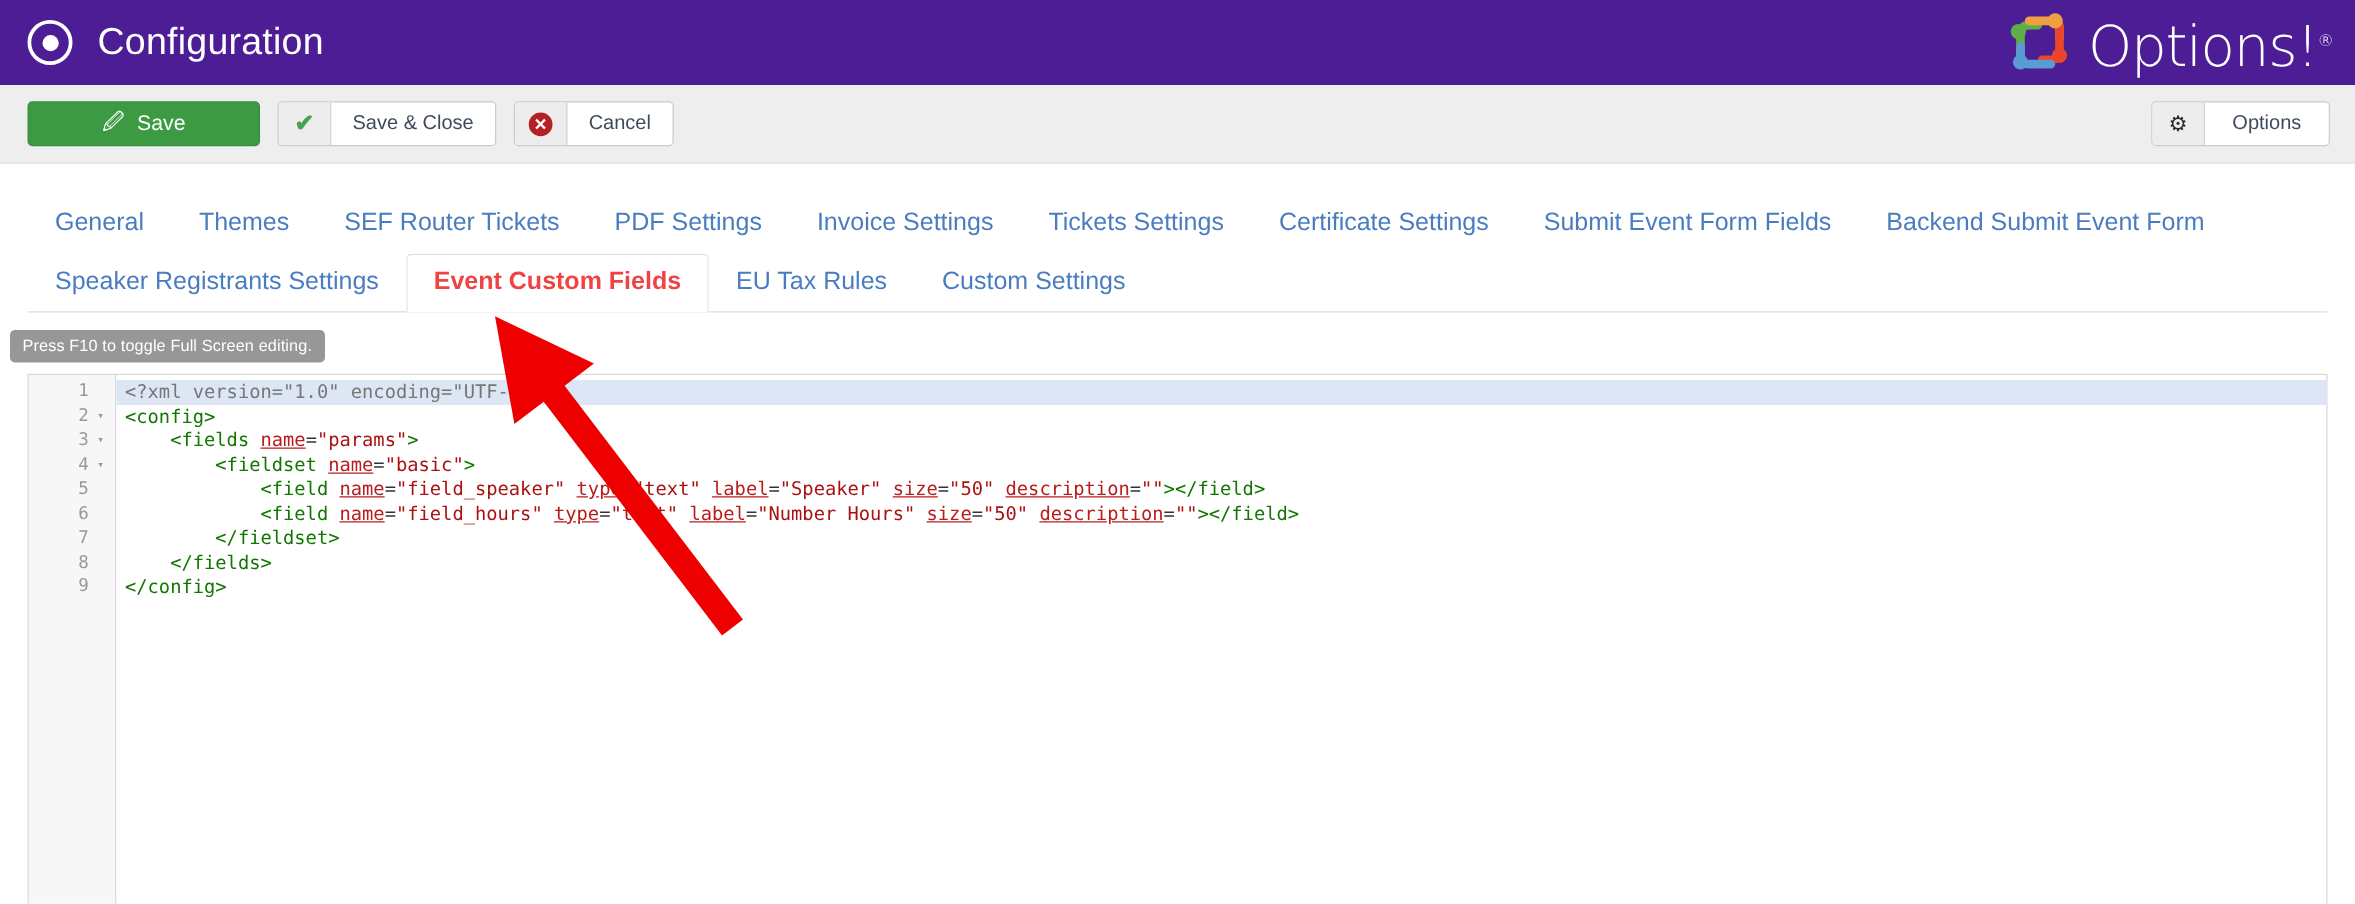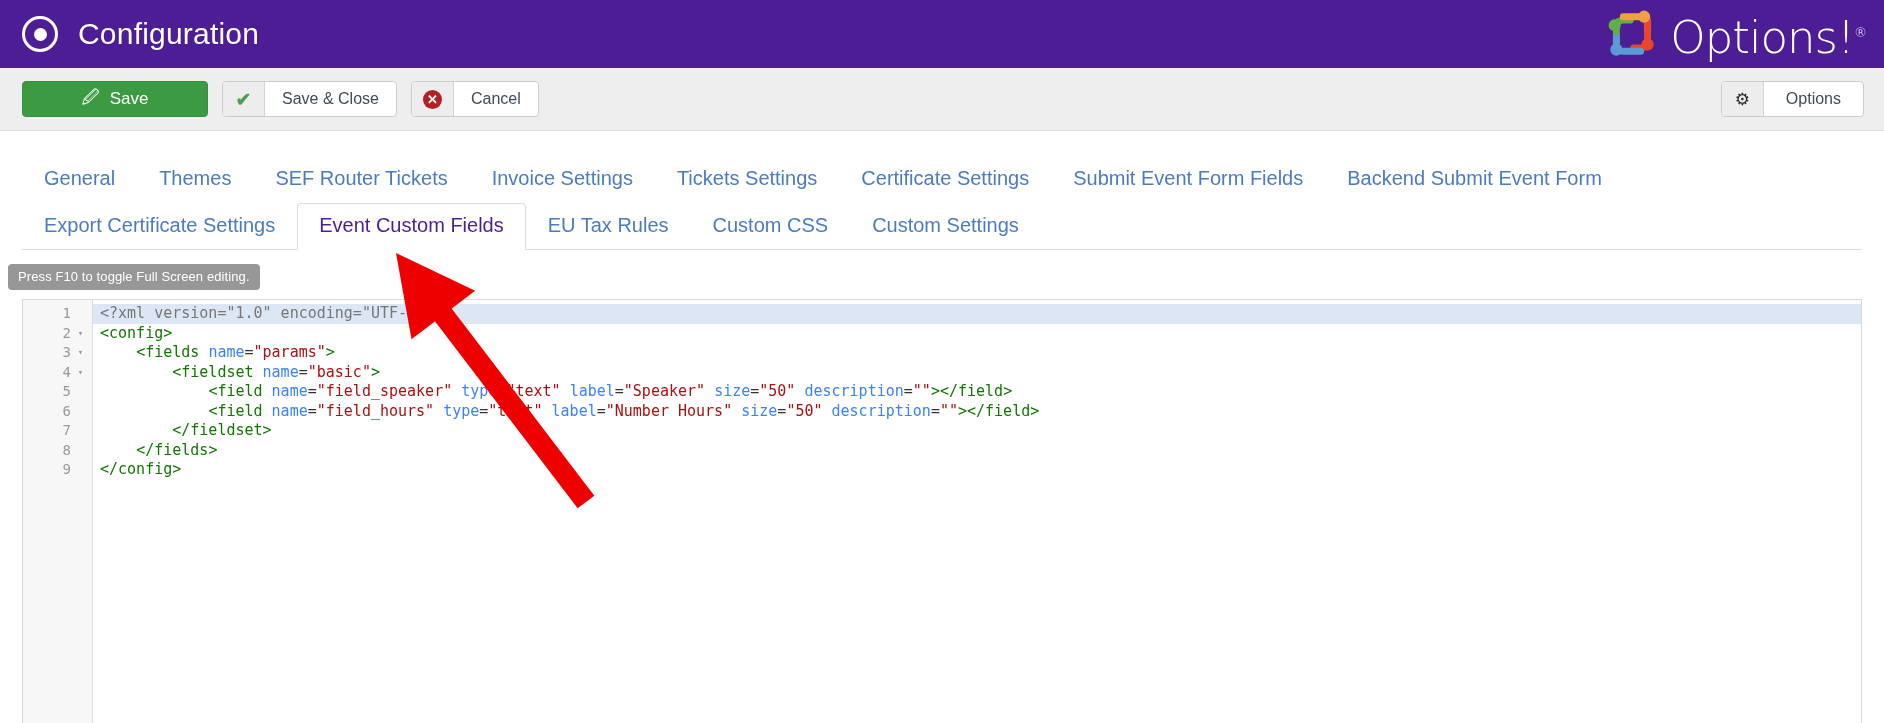--- a/index.html
+++ b/index.html
@@ -126,25 +126,26 @@
     cursor: pointer;
     border: 1px solid transparent;
     border-radius: 4px 4px 0 0;
     white-space: nowrap;
     line-height: 1.25;
     background: transparent;
     position: relative;
     top: 1px;
   }
   .tab.active {
-    color: #4c1d95;
+    color: #ef4444;
     background: #ffffff;
     border-color: #dddddd;
     border-bottom-color: #ffffff;
     cursor: default;
+    font-weight: bold;
   }
   .tabs-underline {
     border-bottom: 1px solid #dddddd;
     margin-top: 0;
   }
 
   
   .tooltip-area { position: relative; padding: 14px 22px 0 8px; }
   .tooltip {
     display: inline-block;
@@ -201,21 +202,21 @@
   }
   .code-line {
     height: 19.5px;
     white-space: pre;
     padding-left: 7px;
     color: #333333;
   }
   .code-line.hl { background: #dce6f5; }
   .tok-decl { color: #777777; }
   .tok-tag { color: #117700; }
-  .tok-attr { color: #3b82f6; }
+  .tok-attr { color: #b91c1c; text-decoration: underline; }
   .tok-val { color: #aa1111; }
   .tok-plain { color: #333333; }
 
   
   .arrow-overlay {
     position: absolute;
     left: 0; top: 0;
     width: 1884px; height: 723px;
     pointer-events: none;
   }
@@ -275,31 +276,31 @@
       <span class="lbl">Options</span>
     </div>
   </div>
 </div>
 
 <div class="tabs-wrap">
   <div class="tabs-row" id="tabs-row-1">
       <div class="tab">General</div>
       <div class="tab">Themes</div>
       <div class="tab">SEF Router Tickets</div>
+      <div class="tab">PDF Settings</div>
       <div class="tab">Invoice Settings</div>
       <div class="tab">Tickets Settings</div>
       <div class="tab">Certificate Settings</div>
       <div class="tab">Submit Event Form Fields</div>
       <div class="tab">Backend Submit Event Form</div>
     </div>
   <div class="tabs-row" id="tabs-row-2">
-      <div class="tab">Export Certificate Settings</div>
+      <div class="tab">Speaker Registrants Settings</div>
       <div class="tab active">Event Custom Fields</div>
       <div class="tab">EU Tax Rules</div>
-      <div class="tab">Custom CSS</div>
       <div class="tab">Custom Settings</div>
     </div>
   <div class="tabs-underline"></div>
 </div>
 
 <div class="tooltip-area">
   <span class="tooltip">Press F10 to toggle Full Screen editing.</span>
 </div>
 
 <div class="editor">

